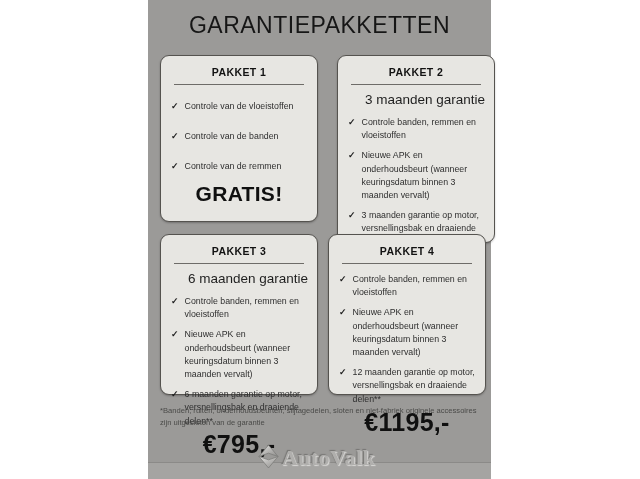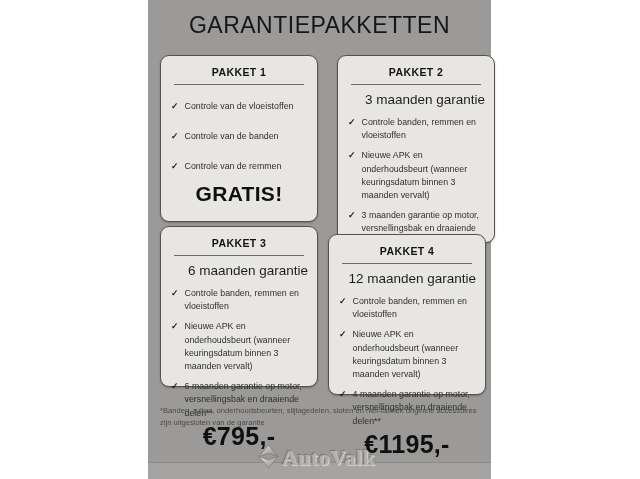--- a/index.html
+++ b/index.html
@@ -16,21 +16,21 @@
     font-size:23px; color:#161616; letter-spacing:0.5px; font-weight:400;
   }
   .card {
     position:absolute; width:158px; box-sizing:border-box;
     background:#e7e6e2; border:1px solid #55534f; border-radius:9px;
     display:flex; flex-direction:column; padding:8px 9px 6px;
     box-shadow:0 1px 2px rgba(0,0,0,0.25);
   }
   .card--p1 { left:160px; top:55px; height:167px; }
   .card--p2 { left:337px; top:55px; height:188px; }
-  .card--p3 { left:160px; top:226px; height:161px; }
+  .card--p3 { left:160px; top:234px; height:161px; }
   .card--p4 { left:328px; top:234px; height:161px; }
   .card-title {
     text-align:center; font-weight:bold; font-size:10.5px; color:#121212;
     letter-spacing:0.4px; margin-top:2px;
   }
   .card-rule {
     border:none; border-top:1px solid #6e6c68; margin:6px 4px 0; height:0;
   }
   .card-subtitle {
     text-align:right; font-size:13.5px; color:#1e1e1e; margin-top:7px;
@@ -135,33 +135,32 @@
         <span class="check">✓</span>
         <span>6 maanden garantie op motor, versnellingsbak en draaiende delen**</span>
       </li>
     </ul>
     <div class="price">€795,-</div>
   </div>
 
   <div class="card card--p4">
     <div class="card-title">PAKKET 4</div>
     <hr class="card-rule">
-    <div class="card-subtitle">12 maanden garantie</div>
     <ul class="items">
       <li class="item">
         <span class="check">✓</span>
         <span>Controle banden, remmen en vloeistoffen</span>
       </li>
       <li class="item">
         <span class="check">✓</span>
         <span>Nieuwe APK en onderhoudsbeurt (wanneer keuringsdatum binnen 3 maanden vervalt)</span>
       </li>
       <li class="item">
         <span class="check">✓</span>
-        <span>4 maanden garantie op motor, versnellingsbak en draaiende delen**</span>
+        <span>12 maanden garantie op motor, versnellingsbak en draaiende delen**</span>
       </li>
     </ul>
     <div class="price">€1195,-</div>
   </div>
 
   <div class="footnotes">
     <p>*Banden, ruiten, onderhoudsbeurten, slijtagedelen, sloten en niet-fabriek originele accessoires zijn uitgesloten van de garantie</p>
   </div>
 
   <div class="bottom-band"></div>

